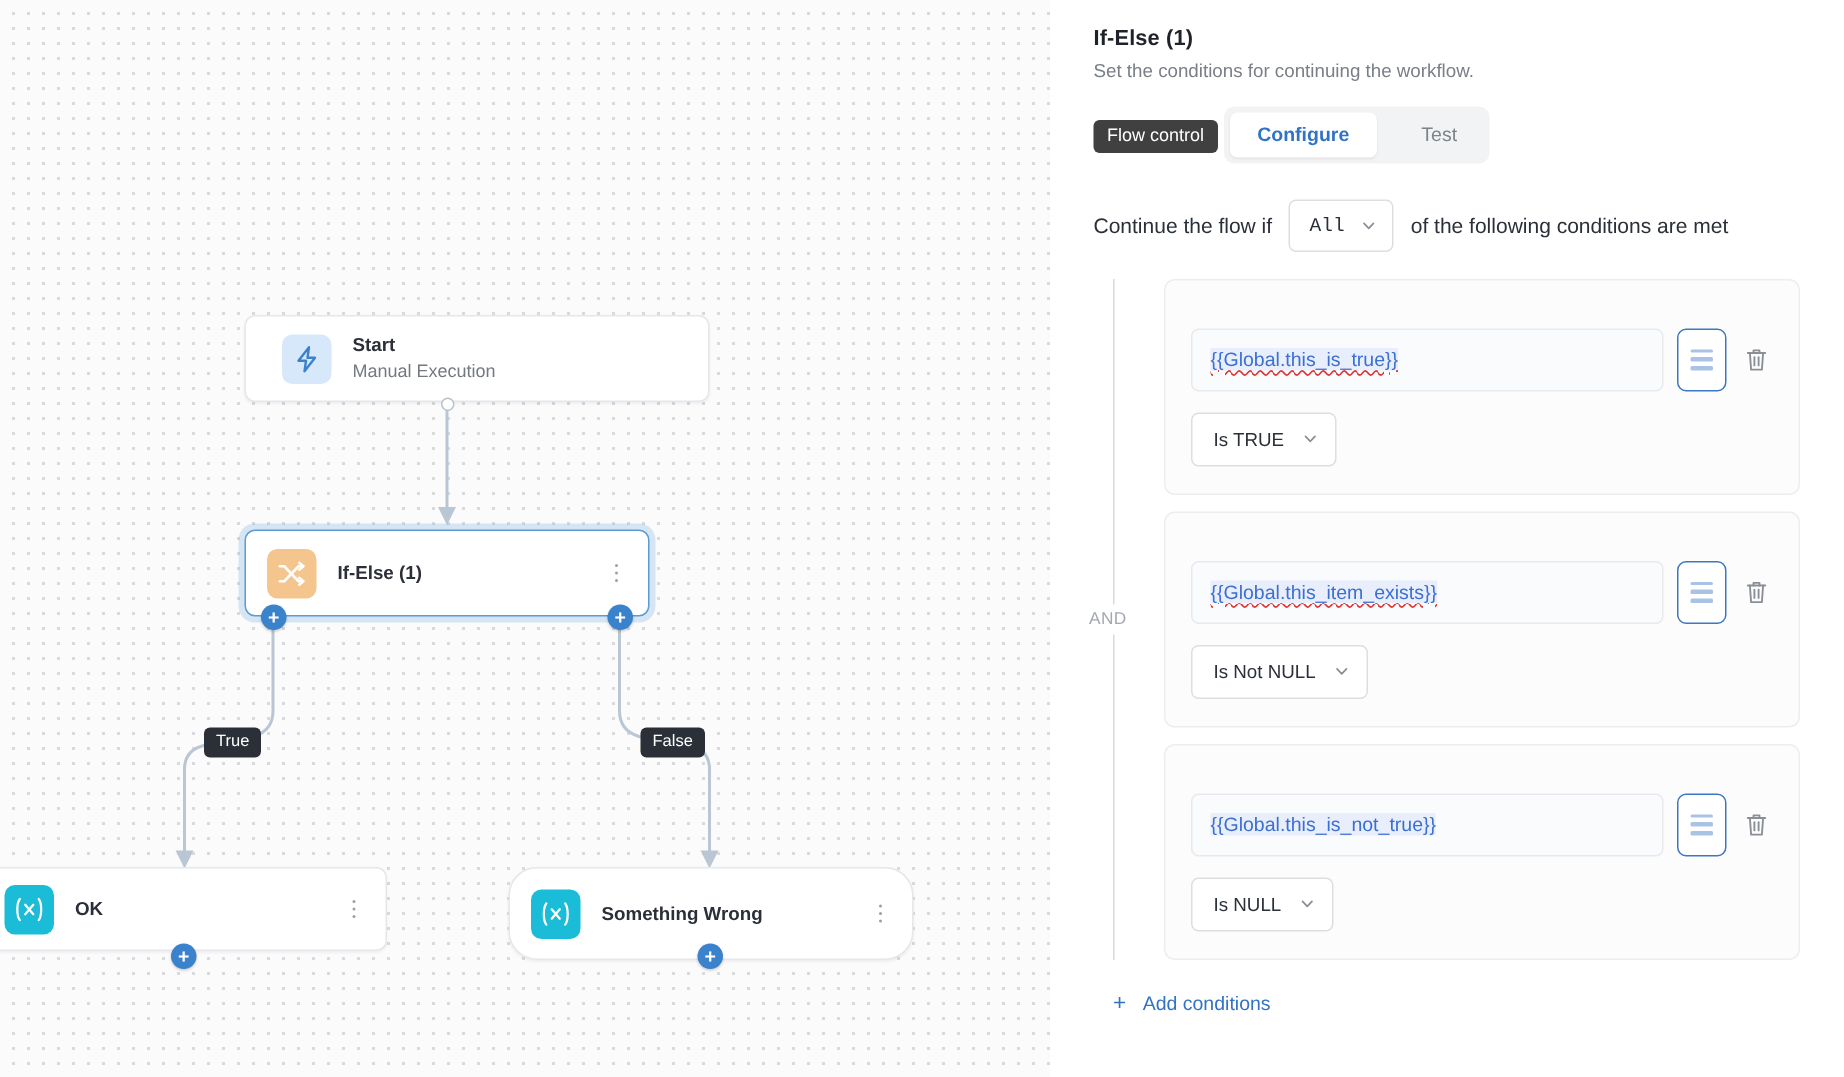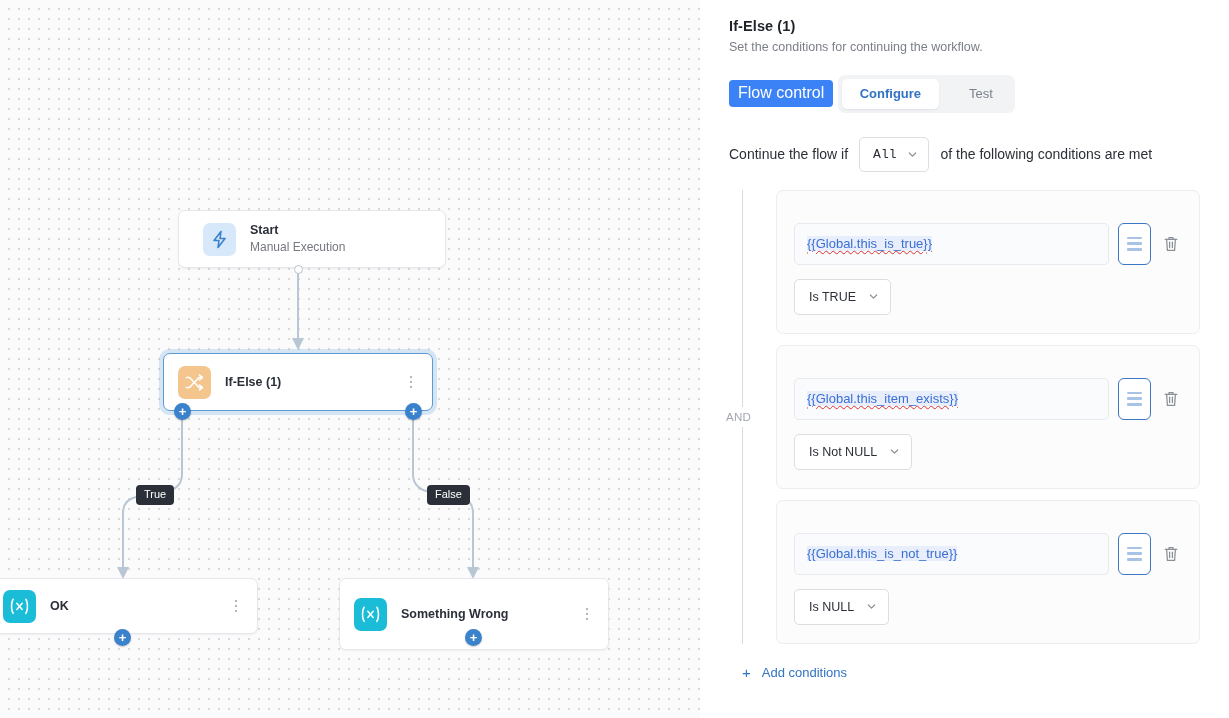--- a/index.html
+++ b/index.html
@@ -91,22 +91,22 @@
     width: 524px; height: 718px; flex: none;
     background: #ffffff;
     padding: 18px 24px 0 29px;
     overflow: hidden;
   }
   .panel-title { font-size: 14.5px; font-weight: bold; color: #1f2329; letter-spacing: .1px; }
   .panel-sub { font-size: 12.5px; color: #7a7f87; margin-top: 6px; }
 
   .badge {
     display: inline-block; margin-top: 26px;
-    background: #3b82f6; color: #ffffff;
-    font-size: 16px; border-radius: 4px;
+    background: #404040; color: #ffffff;
+    font-size: 12px; border-radius: 4px;
     padding: 3px 9px 4px; line-height: 1.25;
   }
 
   .tabs {
     margin-top: 17px;
     display: inline-flex; align-items: center;
     background: #f2f3f5; border-radius: 7px; padding: 4px; gap: 12px;
   }
   .tab {
     font-size: 13px; padding: 7px 18px; border-radius: 5px;
@@ -191,21 +191,21 @@
       <path d="M298 272 L298 343" stroke="#b9c6d3" stroke-width="2" fill="none"></path>
       <path d="M292 338 L298 350 L304 338 Z" fill="#b9c6d3"></path>
 
       <path d="M182 419 L182 474 Q182 487 169 491 L136 497 Q123 500 123 513 L123 572" stroke="#b9c6d3" stroke-width="2" fill="none"></path>
       <path d="M117 567 L123 579 L129 567 Z" fill="#b9c6d3"></path>
 
       <path d="M413 419 L413 474 Q413 487 426 491 L460 497 Q473 500 473 513 L473 572" stroke="#b9c6d3" stroke-width="2" fill="none"></path>
       <path d="M467 567 L473 579 L479 567 Z" fill="#b9c6d3"></path>
     </svg>
 
-    <div class="node" style="left:178px; top:210px; width:268px; height:58px;padding-left:24px;">
+    <div class="node" style="left:163px; top:210px; width:310px; height:58px;padding-left:24px;">
       <div class="node-icon icon-start">
         <svg width="17" height="19" viewBox="0 0 17 19" fill="none" stroke="#3b82cc" stroke-width="1.6" stroke-linejoin="round">
           <path d="M10 1.5 L3 10.5 L8 10.5 L7 17.5 L14 8.5 L9 8.5 Z"></path>
         </svg>
       </div>
       <div class="node-text">
         <span class="node-title">Start</span>
         <span class="node-sub">Manual Execution</span>
       </div>
     </div>
@@ -248,21 +248,21 @@
         <span class="node-title">OK</span>
       </div>
       <div class="node-dots">
           <i></i>
           <i></i>
           <i></i>
         </div>
     </div>
     <div class="port-plus" style="left:114px; top:629px;">+</div>
 
-    <div class="node" style="left:339px; top:578px; width:270px; height:72px;">
+    <div class="node" style="left:339px; top:578px; width:270px; height:62px;border-radius:19px;">
       <div class="node-icon icon-var">
         <svg width="21" height="17" viewBox="0 0 21 17" fill="none" stroke="#ffffff" stroke-width="1.5" stroke-linecap="round">
           <path d="M4.2 1.3 C2.0 4.0 2.0 12.7 4.2 15.4"></path>
           <path d="M16.8 1.3 C19.0 4.0 19.0 12.7 16.8 15.4"></path>
           <path d="M7.8 5.2 L13.2 11.5"></path>
           <path d="M13.2 5.2 L7.8 11.5"></path>
         </svg>
       </div>
       <div class="node-text">
         <span class="node-title">Something Wrong</span>

